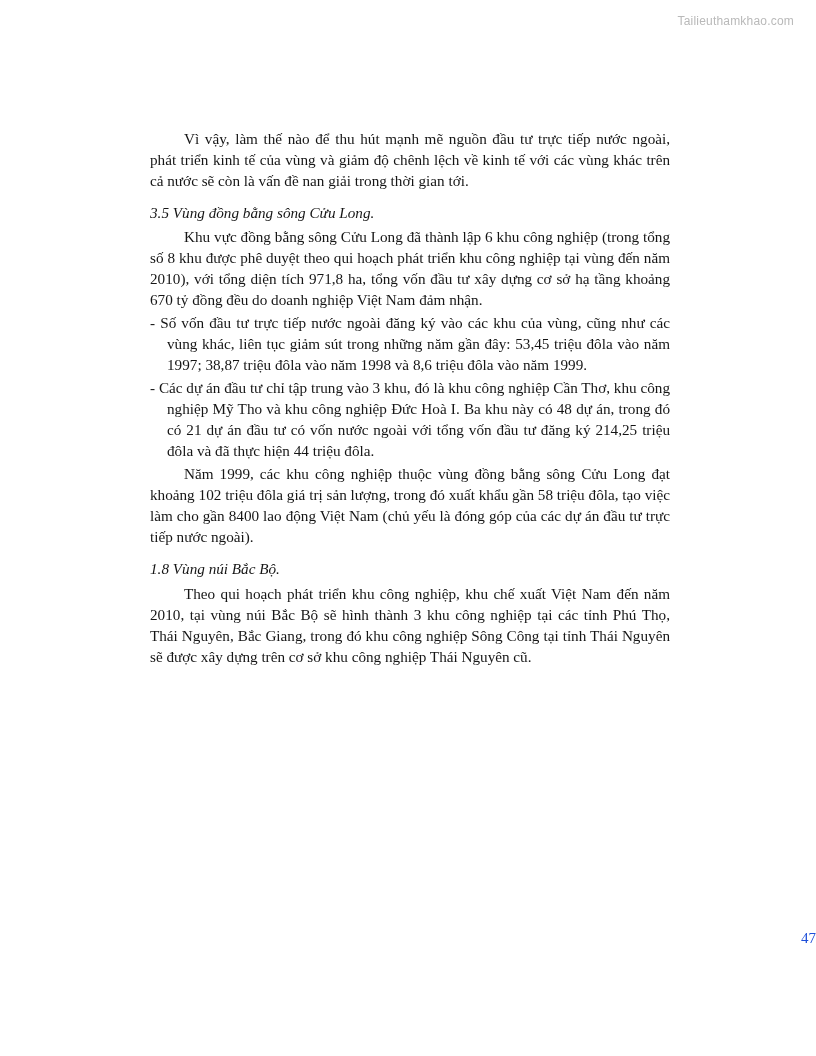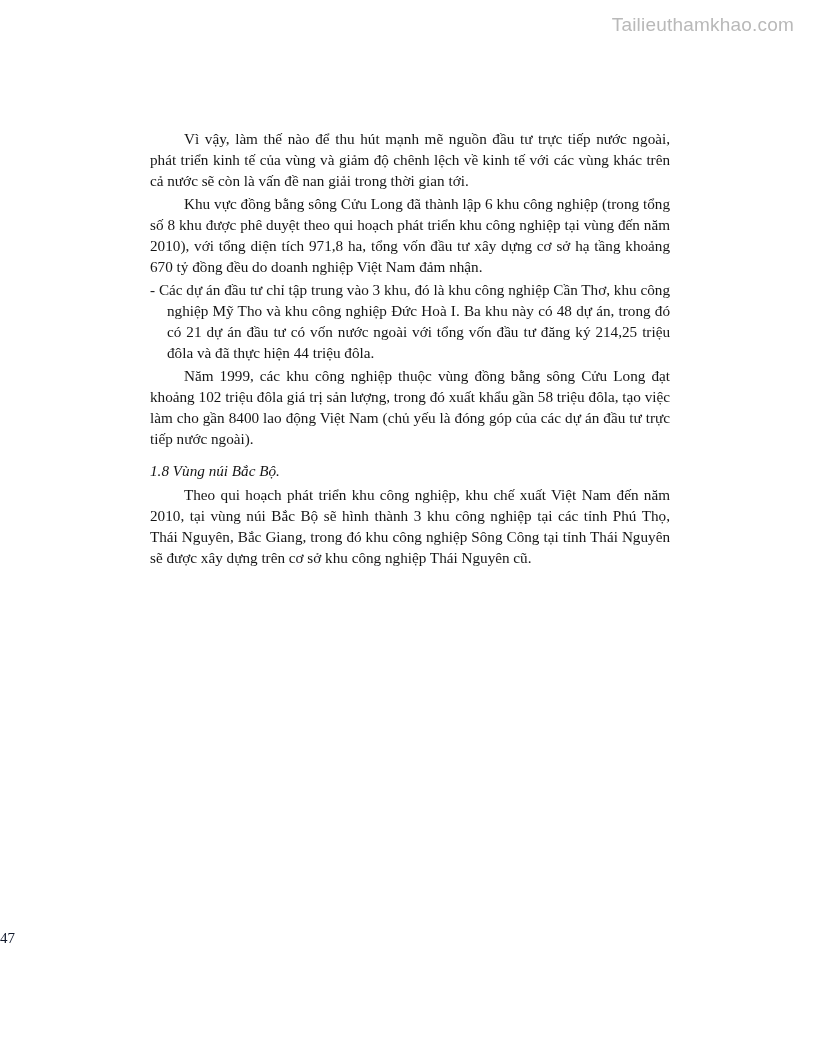--- a/index.html
+++ b/index.html
@@ -19,21 +19,21 @@
     position: relative;
     width: 816px;
     height: 1056px;
     box-sizing: border-box;
   }
   .watermark {
     position: absolute;
     top: 14px;
     right: 22px;
     font-family: "Liberation Sans", sans-serif;
-    font-size: 19px;
+    font-size: 12px;
     color: #b9b9b9;
     letter-spacing: 0.2px;
     user-select: none;
   }
   .content {
     position: absolute;
     left: 150px;
     top: 128px;
     width: 520px;
   }
@@ -60,40 +60,42 @@
     font-weight: normal;
     text-align: left;
     color: #151515;
   }
   .spacer-sm { height: 5px; }
   .pagenum {
     position: absolute;
     left: 0;
     right: 0;
     top: 930px;
-    text-align: left;
+    text-align: right;
     font-size: 15px;
-    color: #0f172a;
+    color: #1d4ed8;
     font-family: "Liberation Serif", serif;
   }
 </style>
 </head>
 <body>
 
 <div class="page">
 
   <div class="watermark">Tailieuthamkhao.com</div>
 
   <div class="content">
 
     <p class="indent">Vì vậy, làm thế nào để thu hút mạnh mẽ nguồn đầu tư trực tiếp nước ngoài, phát triển kinh tế của vùng và giảm độ chênh lệch về kinh tế với các vùng khác trên cả nước sẽ còn là vấn đề nan giải trong thời gian tới.</p>
 
+    <h2 class="heading">3.5 Vùng đồng bằng sông Cửu Long.</h2>
 
     <p class="indent">Khu vực đồng bằng sông Cửu Long đã thành lập 6 khu công nghiệp (trong tổng số 8 khu được phê duyệt theo qui hoạch phát triển khu công nghiệp tại vùng đến năm 2010), với tổng diện tích 971,8 ha, tổng vốn đầu tư xây dựng cơ sở hạ tầng khoảng 670 tỷ đồng đều do doanh nghiệp Việt Nam đảm nhận.</p>
 
+    <p class="hang">-   Số vốn đầu tư trực tiếp nước ngoài đăng ký vào các khu của vùng, cũng như các vùng khác, liên tục giảm sút trong những năm gần đây: 53,45 triệu đôla vào năm 1997; 38,87 triệu đôla vào năm 1998 và 8,6 triệu đôla vào năm 1999.</p>
 
     <p class="hang">-   Các dự án đầu tư chỉ tập trung vào 3 khu, đó là khu công nghiệp Cần Thơ, khu công nghiệp Mỹ Tho và khu công nghiệp Đức Hoà I. Ba khu này có 48 dự án, trong đó có 21 dự án đầu tư có vốn nước ngoài với tổng vốn đầu tư đăng ký 214,25 triệu đôla và đã thực hiện 44 triệu đôla.</p>
 
     <p class="indent">Năm 1999, các khu công nghiệp thuộc vùng đồng bằng sông Cửu Long đạt khoảng 102 triệu đôla giá trị sản lượng, trong đó xuất khẩu gần 58 triệu đôla, tạo việc làm cho gần 8400 lao động Việt Nam (chủ yếu là đóng góp của các dự án đầu tư trực tiếp nước ngoài).</p>
 
     <h2 class="heading">1.8 Vùng núi Bắc Bộ.</h2>
 
     <p class="indent">Theo qui hoạch phát triển khu công nghiệp, khu chế xuất Việt Nam đến năm 2010, tại vùng núi Bắc Bộ sẽ hình thành 3 khu công nghiệp tại các tỉnh Phú Thọ, Thái Nguyên, Bắc Giang, trong đó khu công nghiệp Sông Công tại tỉnh Thái Nguyên sẽ được xây dựng trên cơ sở khu công nghiệp Thái Nguyên cũ.</p>
 
     <div class="spacer-sm"></div>

